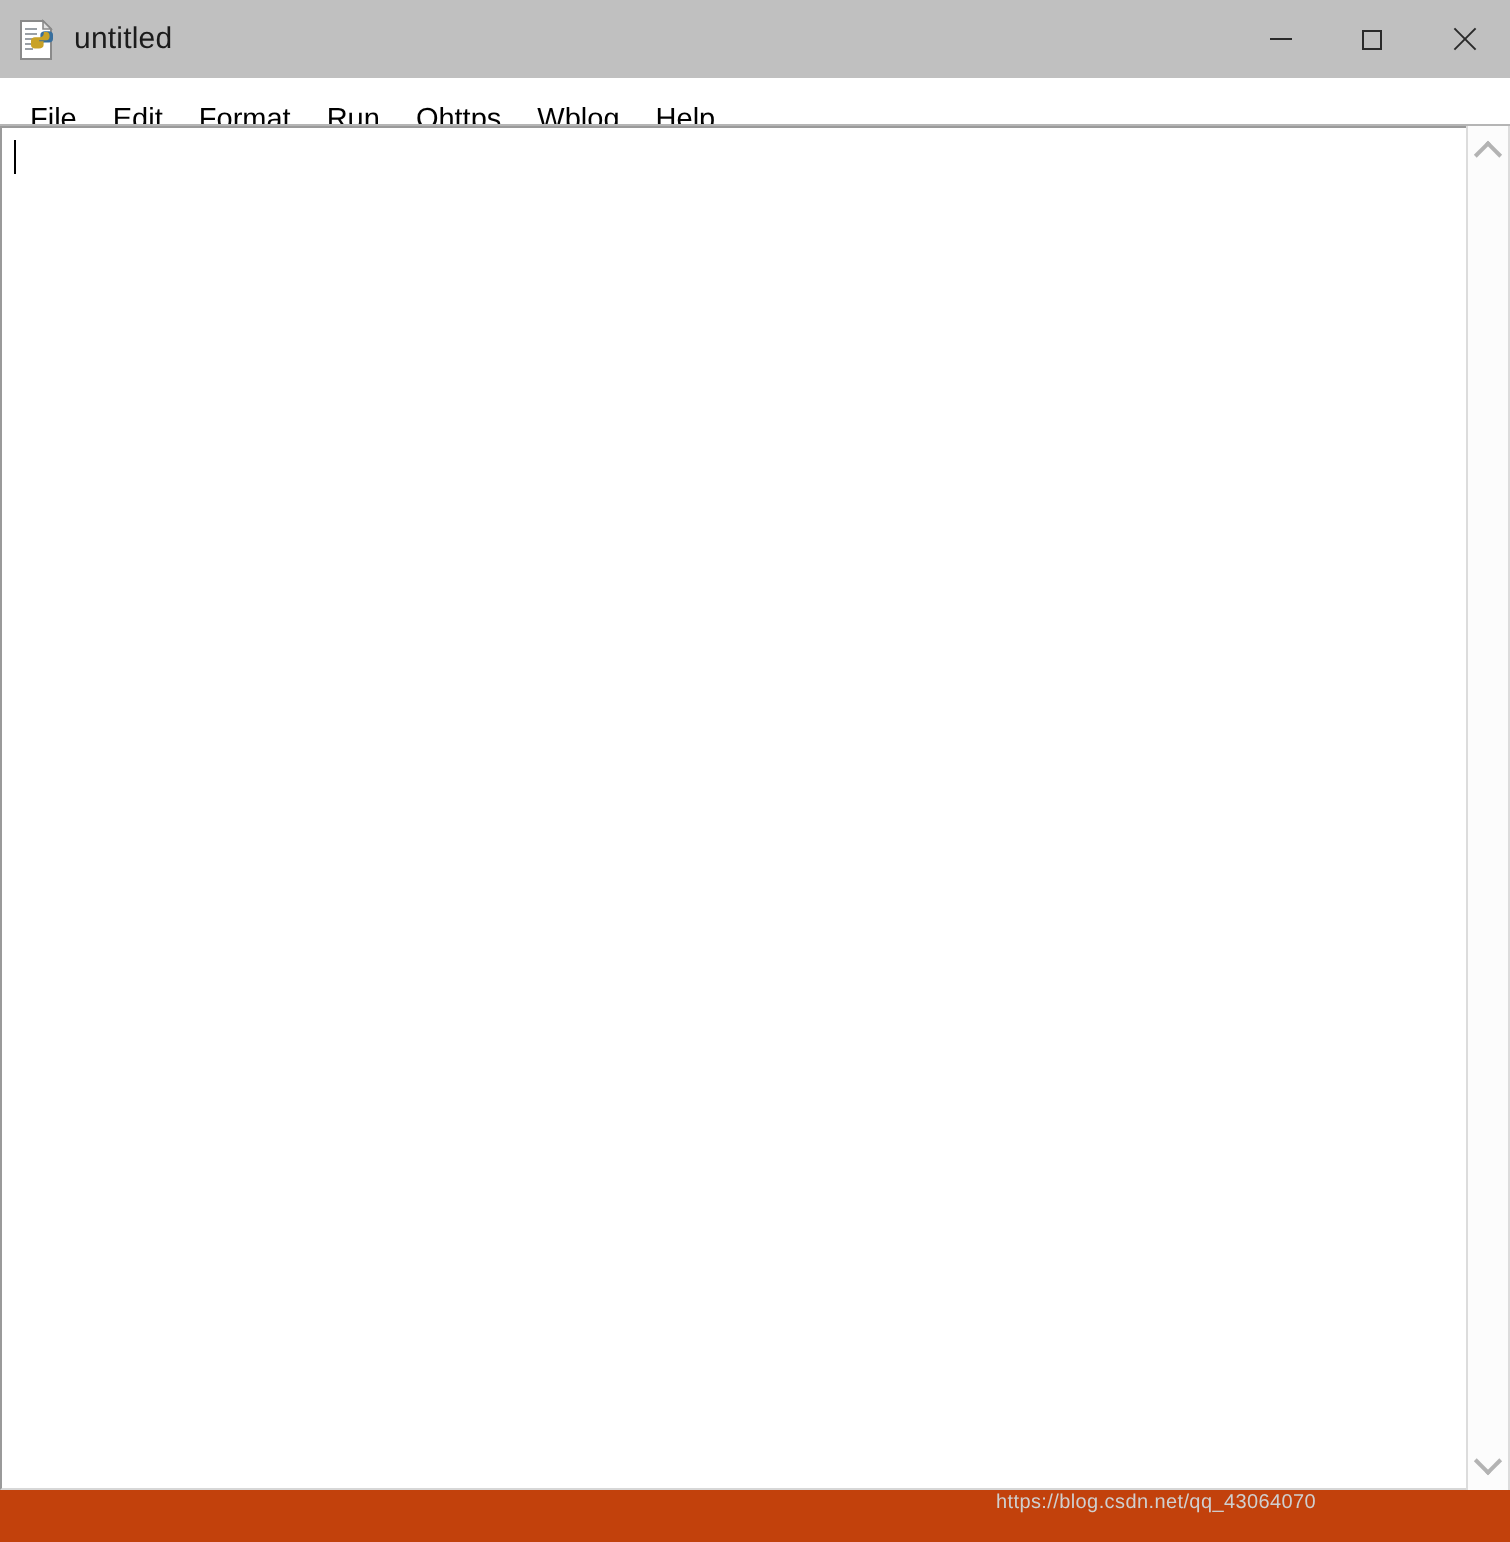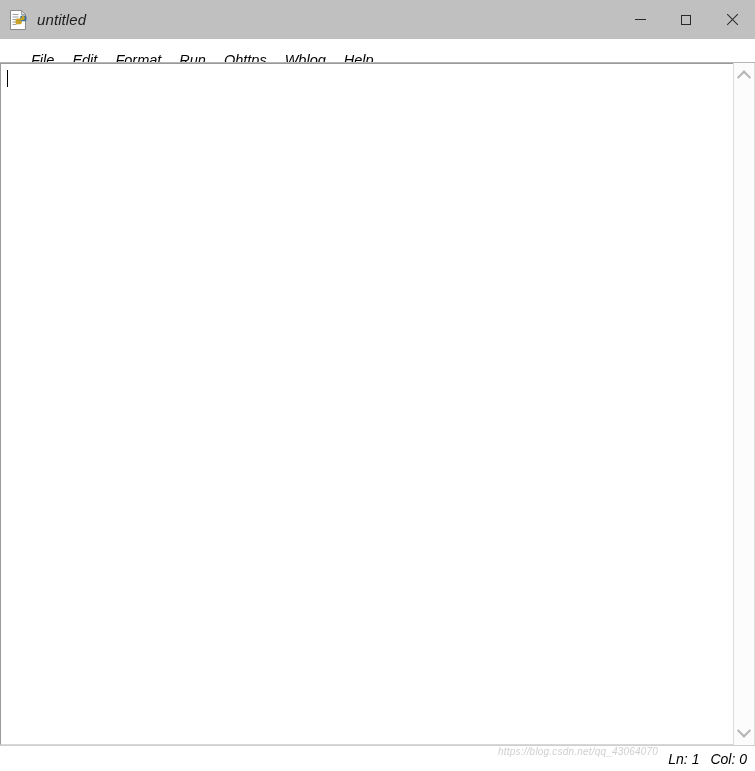--- a/index.html
+++ b/index.html
@@ -12,21 +12,20 @@
     -webkit-font-smoothing: antialiased;
   }
 
   #app-window {
     position: relative;
     width: 755px;
     height: 771px;
     overflow: hidden;
     background: #c2410c;
     box-sizing: border-box;
-    font-style: italic;
   }
 
   
   .titlebar {
     position: absolute;
     left: 0;
     top: 0;
     width: 755px;
     height: 39px;
     background: #c0c0c0;
@@ -101,21 +100,21 @@
   
   .menubar {
     position: absolute;
     left: 0;
     top: 39px;
     width: 755px;
     height: 41px;
     background: #ffffff;
     display: flex;
     align-items: center;
-    padding-left: 22px;
+    padding-left: 6px;
     box-sizing: border-box;
   }
   .menu-item {
     font-size: 14.5px;
     color: #000000;
     padding: 1px 9px 1px 9px;
     cursor: default;
     white-space: nowrap;
     font-family: "Liberation Sans", sans-serif;
   }
@@ -317,19 +316,14 @@
       </div>
       <div class="scroll-thumb"></div>
       <div class="scroll-arrow down">
         <span class="chev"></span>
       </div>
     </div>
   </div>
 
   <div class="watermark">https://blog.csdn.net/qq_43064070</div>
 
-  <div class="statusbar">
-    <span class="status-text">Ln: 1</span>
-    <span class="status-gap"></span>
-    <span class="status-text">Col: 0</span>
-  </div>
 
 </div>
 
 </body></html>

